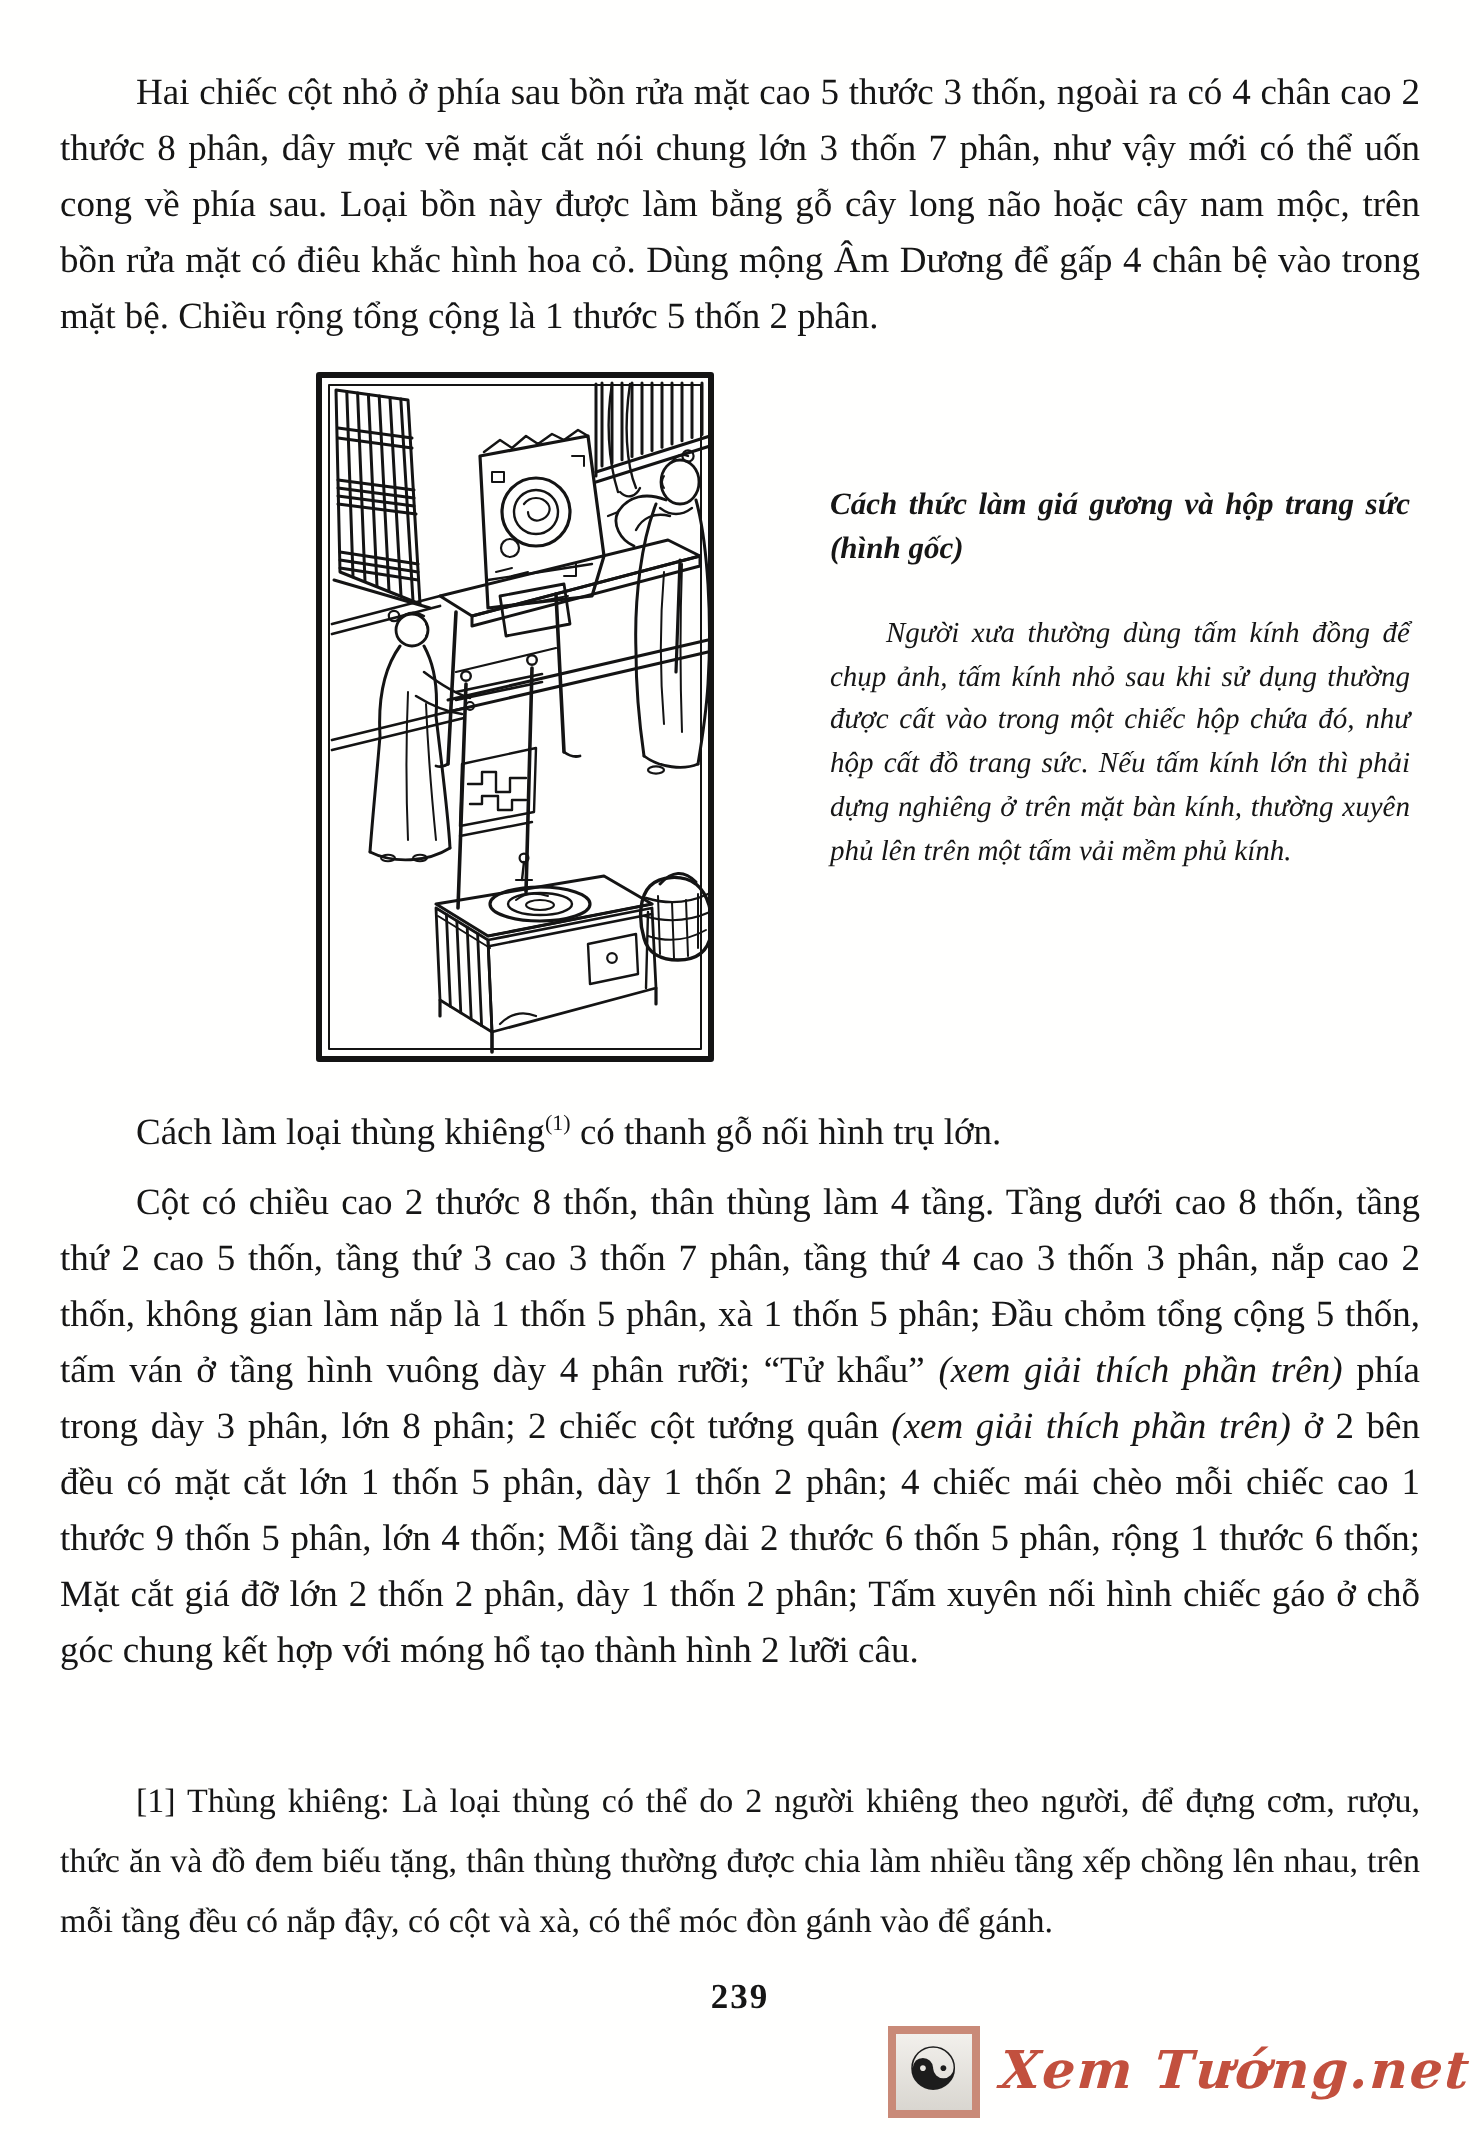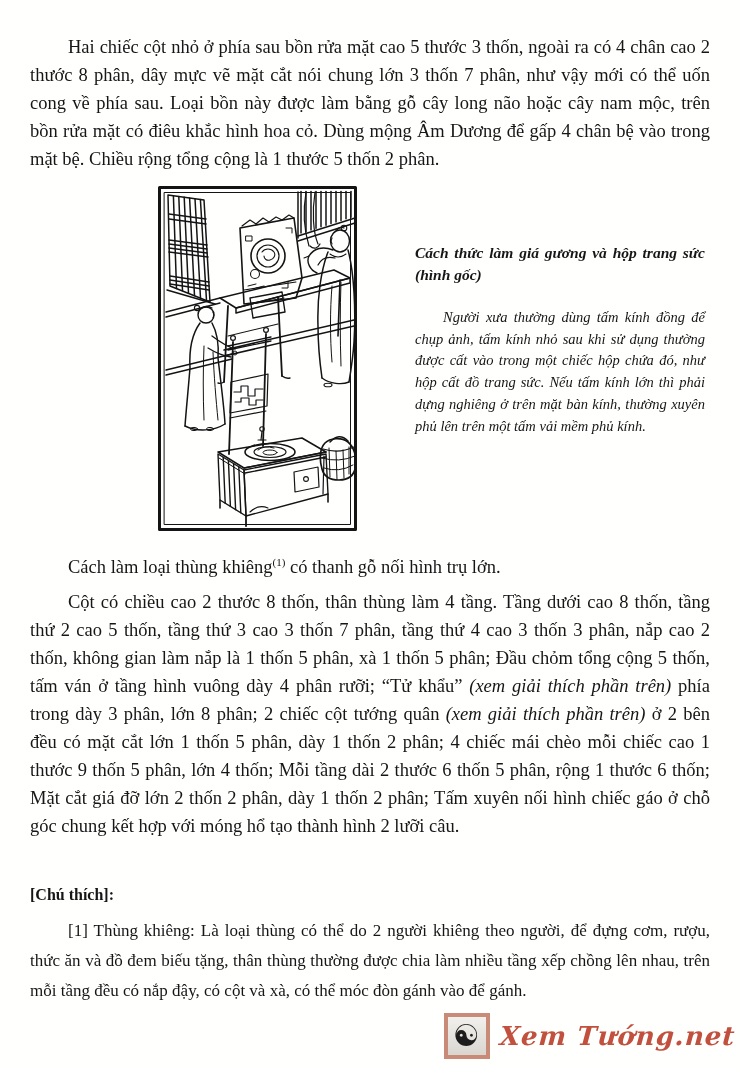--- a/index.html
+++ b/index.html
@@ -288,23 +288,23 @@
       <p class="cap-title">Cách thức làm giá gương và hộp trang sức (hình gốc)</p>
       <p class="cap-body">Người xưa thường dùng tấm kính đồng để chụp ảnh, tấm kính nhỏ sau khi sử dụng thường được cất vào trong một chiếc hộp chứa đó, như hộp cất đồ trang sức. Nếu tấm kính lớn thì phải dựng nghiêng ở trên mặt bàn kính, thường xuyên phủ lên trên một tấm vải mềm phủ kính.</p>
     </div>
   </div>
 
   <p class="body-par heading2"><span>Cách làm loại thùng khiêng</span><sup class="fnref">(1)</sup><span> có thanh gỗ nối hình trụ lớn.</span></p>
 
   <p class="body-par par-gap"><span>Cột có chiều cao 2 thước 8 thốn, thân thùng làm 4 tầng. Tầng dưới cao 8 thốn, tầng thứ 2 cao 5 thốn, tầng thứ 3 cao 3 thốn 7 phân, tầng thứ 4 cao 3 thốn 3 phân, nắp cao 2 thốn, không gian làm nắp là 1 thốn 5 phân, xà 1 thốn 5 phân; Đầu chỏm tổng cộng 5 thốn, tấm ván ở tầng hình vuông dày 4 phân rưỡi; “Tử khẩu” </span><span class="em">(xem giải thích phần trên)</span><span> phía trong dày 3 phân, lớn 8 phân; 2 chiếc cột tướng quân </span><span class="em">(xem giải thích phần trên)</span><span> ở 2 bên đều có mặt cắt lớn 1 thốn 5 phân, dày 1 thốn 2 phân; 4 chiếc mái chèo mỗi chiếc cao 1 thước 9 thốn 5 phân, lớn 4 thốn; Mỗi tầng dài 2 thước 6 thốn 5 phân, rộng 1 thước 6 thốn; Mặt cắt giá đỡ lớn 2 thốn 2 phân, dày 1 thốn 2 phân; Tấm xuyên nối hình chiếc gáo ở chỗ góc chung kết hợp với móng hổ tạo thành hình 2 lưỡi câu.</span></p>
 
   <div class="fn-block">
-    <p class="fn-header">[Chú thích]:</p>
     <p class="fn-body">[1] Thùng khiêng: Là loại thùng có thể do 2 người khiêng theo người, để đựng cơm, rượu, thức ăn và đồ đem biếu tặng, thân thùng thường được chia làm nhiều tầng xếp chồng lên nhau, trên mỗi tầng đều có nắp đậy, có cột và xà, có thể móc đòn gánh vào để gánh.</p>
   </div>
 
+  <div class="page-number">239</div>
 
   <div class="watermark">
     <div class="wm-icon">☯</div>
     <div class="wm-text">Xem Tướng.net</div>
   </div>
 
 </div>
 
 </body></html>

